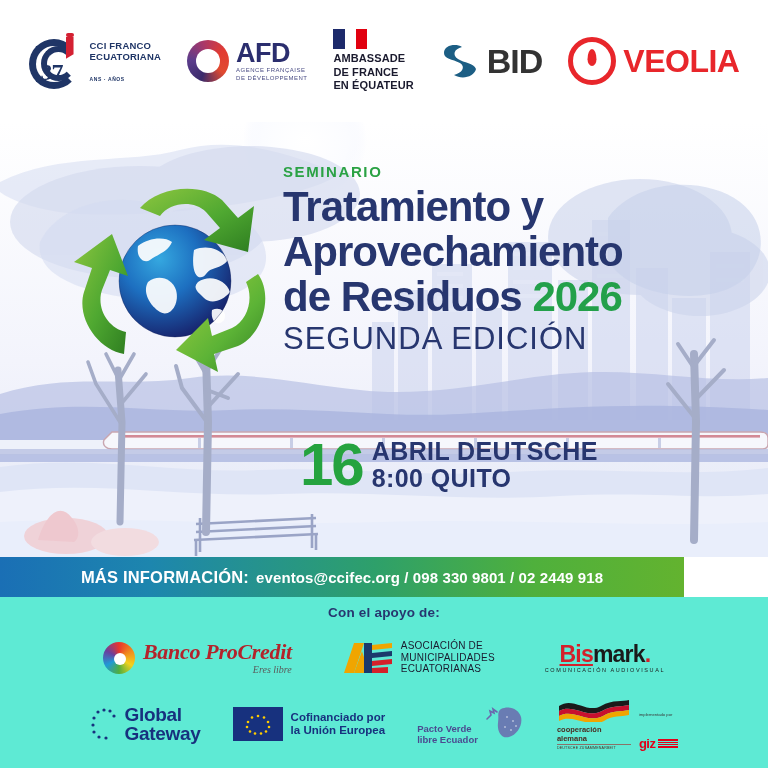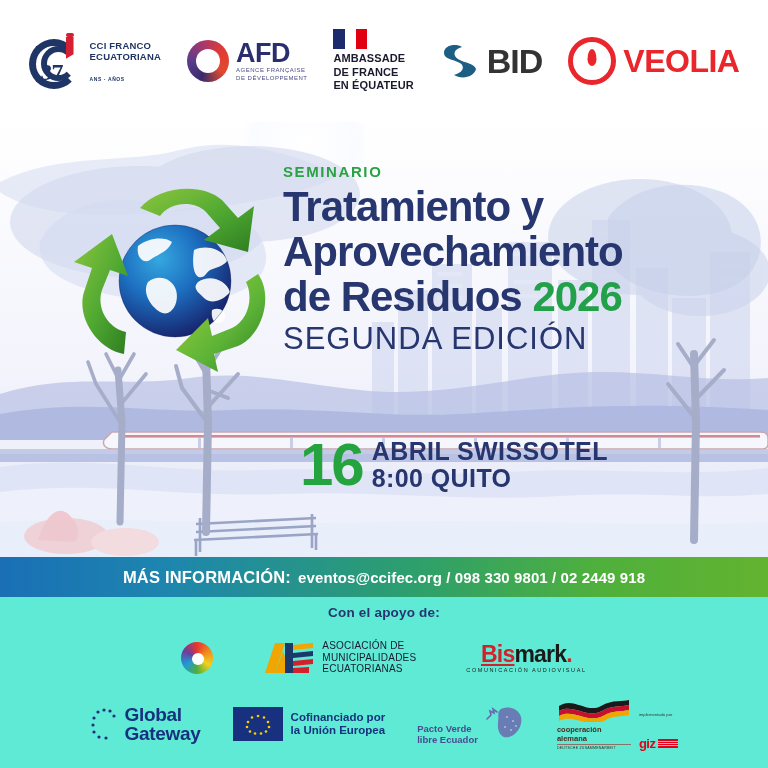--- a/index.html
+++ b/index.html
@@ -60,21 +60,21 @@
   .t-main{font:700 42px "Liberation Sans",sans-serif;color:#27366f;line-height:45px;letter-spacing:-1px;}
   .t-main .yr{color:#23a04a;}
   .t-sub{font:400 31px "Liberation Sans",sans-serif;color:#27366f;letter-spacing:1px;margin-top:2px;}
 
   
   .dateblock{position:absolute;left:300px;top:438px;z-index:25;display:flex;align-items:center;gap:9px;}
   .daynum{font:700 60px "Liberation Sans",sans-serif;color:#25a33f;line-height:54px;letter-spacing:-2px;}
   .dlines{font:700 25px "Liberation Sans",sans-serif;color:#27366f;line-height:27px;letter-spacing:.4px;}
 
   
-  .contact{position:absolute;left:0;top:557px;width:768px;height:40px;z-index:30;
+  .contact{position:absolute;left:0;top:557px;width:684px;height:40px;z-index:30;
            background:linear-gradient(90deg,#1a6fb5 0%,#1d86ae 22%,#2ea06a 55%,#4fb03c 78%,#63b32f 100%);
            display:flex;align-items:center;justify-content:center;gap:7px;}
   .c-lbl{font:700 16.5px "Liberation Sans",sans-serif;color:#fff;letter-spacing:.2px;}
   .c-val{font:700 15px "Liberation Sans",sans-serif;color:#fff;letter-spacing:.1px;}
 
   
   .sponsors{position:absolute;left:0;top:597px;width:768px;height:171px;background:#5eead4;z-index:30;}
   .apoyo{position:absolute;left:0;top:8px;width:768px;text-align:center;
          font:700 13.5px "Liberation Sans",sans-serif;color:#27366f;letter-spacing:.2px;}
   .row1{position:absolute;left:0;top:33px;width:768px;height:55px;display:flex;align-items:center;justify-content:center;gap:50px;}
@@ -376,37 +376,41 @@
     <div class="t-main">
       <span>de Residuos</span>
       <span class="yr">2026</span>
     </div>
     <div class="t-sub">SEGUNDA EDICIÓN</div>
   </div>
 
   <div class="dateblock">
     <div class="daynum">16</div>
     <div class="dlines">
-      <div>ABRIL SWISSOTEL</div>
+      <div>ABRIL DEUTSCHE</div>
       <div>8:00   QUITO</div>
     </div>
   </div>
 
   <div class="contact">
     <span class="c-lbl">MÁS INFORMACIÓN:</span>
     <span class="c-val">eventos@ccifec.org / 098 330 9801 /  02 2449 918</span>
   </div>
 
   <div class="sponsors">
     <div class="apoyo">Con el apoyo de:</div>
 
     <div class="row1">
 
       <div class="bpc">
         <div class="bpc-mark"></div>
+        <div>
+          <div class="bpc-t">Banco ProCredit</div>
+          <div class="bpc-s">Eres libre</div>
+        </div>
       </div>
 
       <div class="ame">
         <div class="ame-mark">
           <svg width="52" height="34" viewBox="0 0 52 34">
             <path d="M2 32 L12 2 L22 2 L12 32 Z" fill="#f0a500"></path>
             <path d="M12 32 L20 10 L27 32 Z" fill="#f0a500"></path>
             <path d="M22 2 L30 2 L30 32 L22 32 Z" fill="#1b3a6b"></path>
             <path d="M30 4 L50 2 L50 7 L30 9 Z" fill="#f0a500"></path>
             <path d="M30 12 L50 10 L50 15 L30 17 Z" fill="#1b3a6b"></path>

